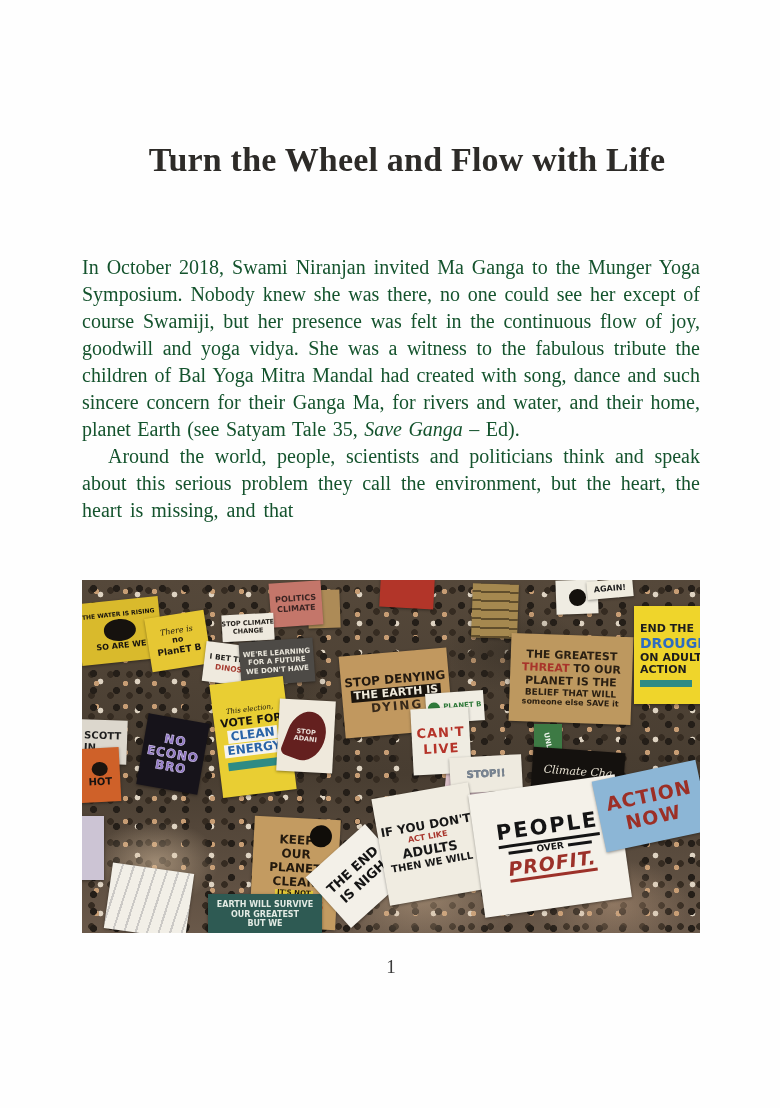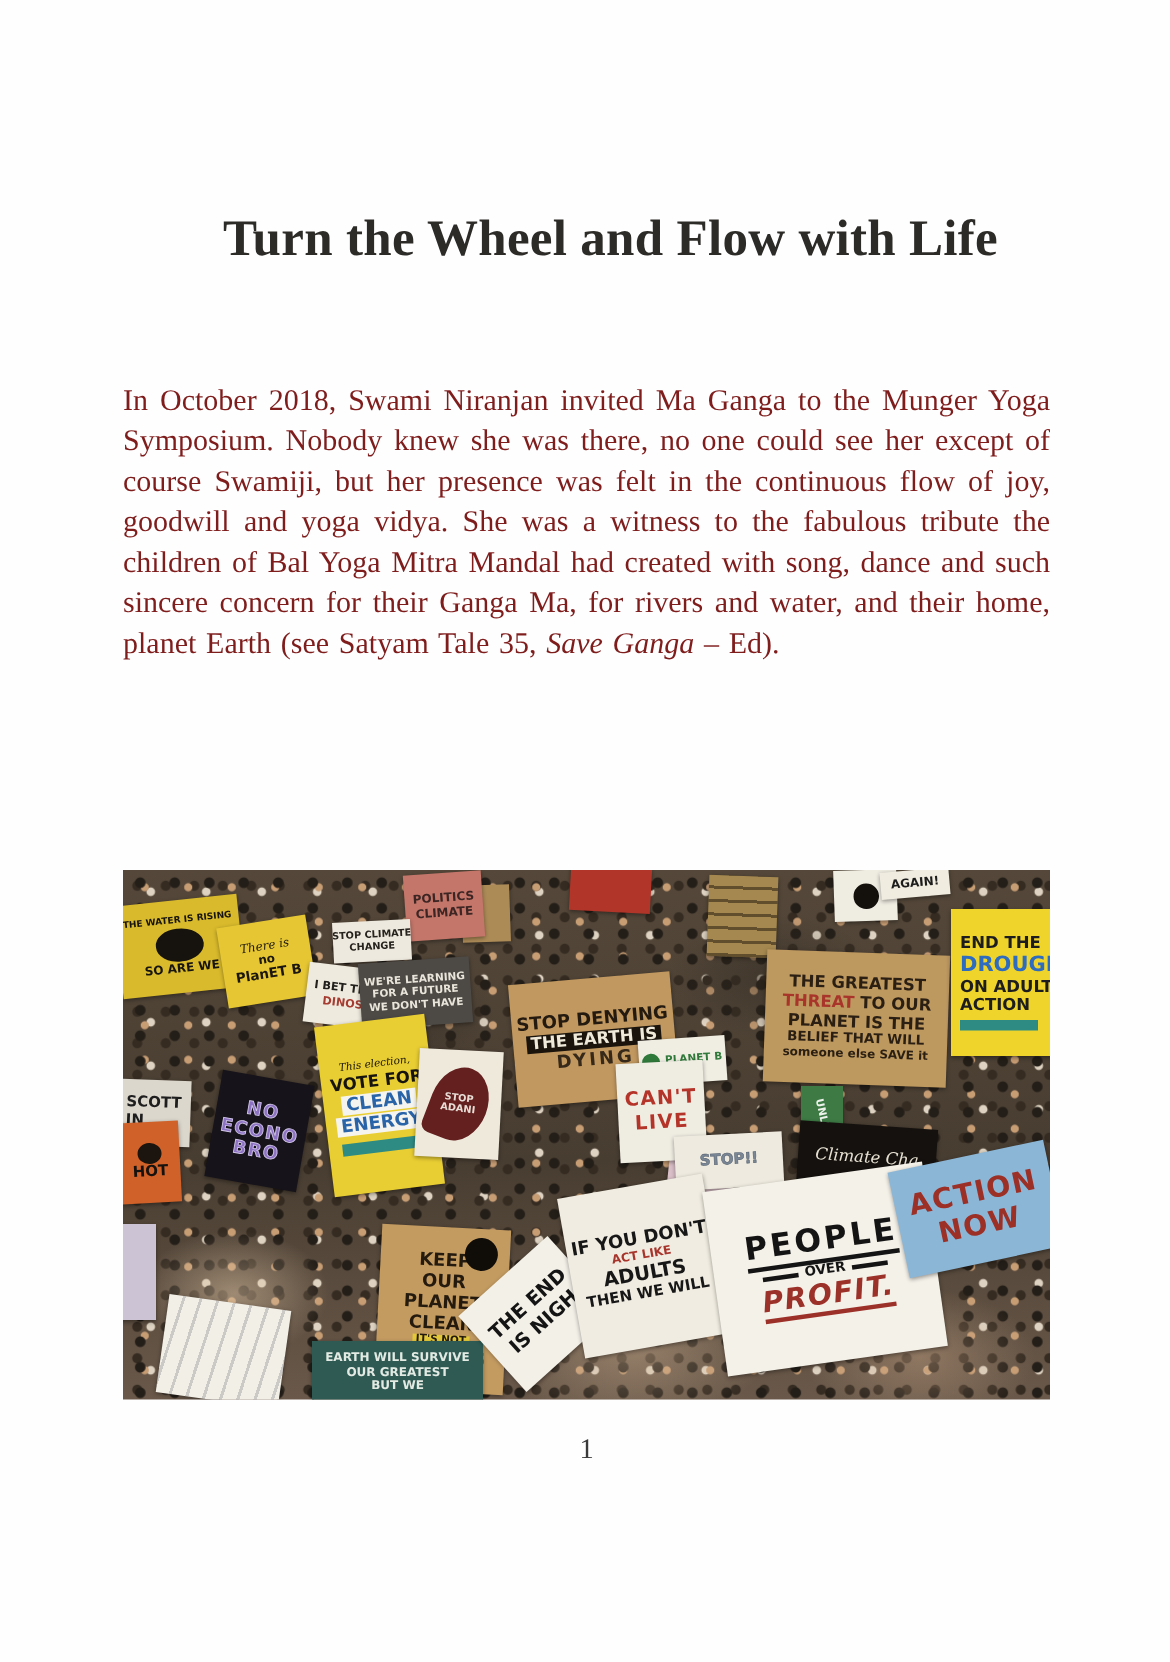--- a/index.html
+++ b/index.html
@@ -1,21 +1,21 @@
 <!DOCTYPE html>
 <html><head>
 <meta charset="utf-8">
 <style>
   html,body{margin:0;padding:0;background:#e8e8e8;}
   .page{position:relative;width:780px;height:1108px;background:#fefefe;margin:0 auto;overflow:hidden;
         font-family:"Liberation Serif",serif;}
   .title{position:absolute;top:124px;left:82px;width:618px;margin:16px;text-align:center;
          font:700 34px/1.15 "Liberation Serif",serif;color:#2d2b28;letter-spacing:.2px;}
   .bodycopy{position:absolute;top:254px;left:82px;width:618px;
-            font:20px/27px "Liberation Serif",serif;color:#7f1d1d;text-align:justify;}
+            font:20px/27px "Liberation Serif",serif;color:#14532d;text-align:justify;}
   .bodycopy p{margin:0;word-spacing:1.5px;}
   .bodycopy p.indent{text-indent:26px;word-spacing:3px;}
   .bodycopy i{font-style:italic;}
   .pagenum{position:absolute;top:956px;left:82px;width:618px;text-align:center;
            font:19px "Liberation Serif",serif;color:#3a3a3a;}
 
   
   .photo{position:absolute;left:82px;top:580px;width:618px;height:353px;overflow:hidden;
     background:
       radial-gradient(90px 60px at 12% 80%, rgba(226,200,168,.50), transparent 70%),
@@ -127,20 +127,21 @@
 </style>
 </head>
 <body>
 
 <div class="page">
 
   <h1 class="title">Turn the Wheel and Flow with Life</h1>
 
   <div class="bodycopy">
     <p><span>In October 2018, Swami Niranjan invited Ma Ganga to the Munger Yoga Symposium. Nobody knew she was there, no one could see her except of course Swamiji, but her presence was felt in the continuous flow of joy, goodwill and yoga vidya. She was a witness to the fabulous tribute the children of Bal Yoga Mitra Mandal had created with song, dance and such sincere concern for their Ganga Ma, for rivers and water, and their home, planet Earth (see Satyam Tale 35, </span><i>Save Ganga</i><span> – Ed).</span></p>
+    <p class="indent">Around the world, people, scientists and politicians think and speak about this serious problem they call the environment, but the heart, the heart is missing, and that</p>
   </div>
 
   <div class="photo">
 
     <div class="sign s-card1"></div>
     <div class="sign s-card2"></div>
     <div class="sign s-redblank"></div>
     <div class="sign s-earthdot">
         <span class="dot"></span>
       </div>

